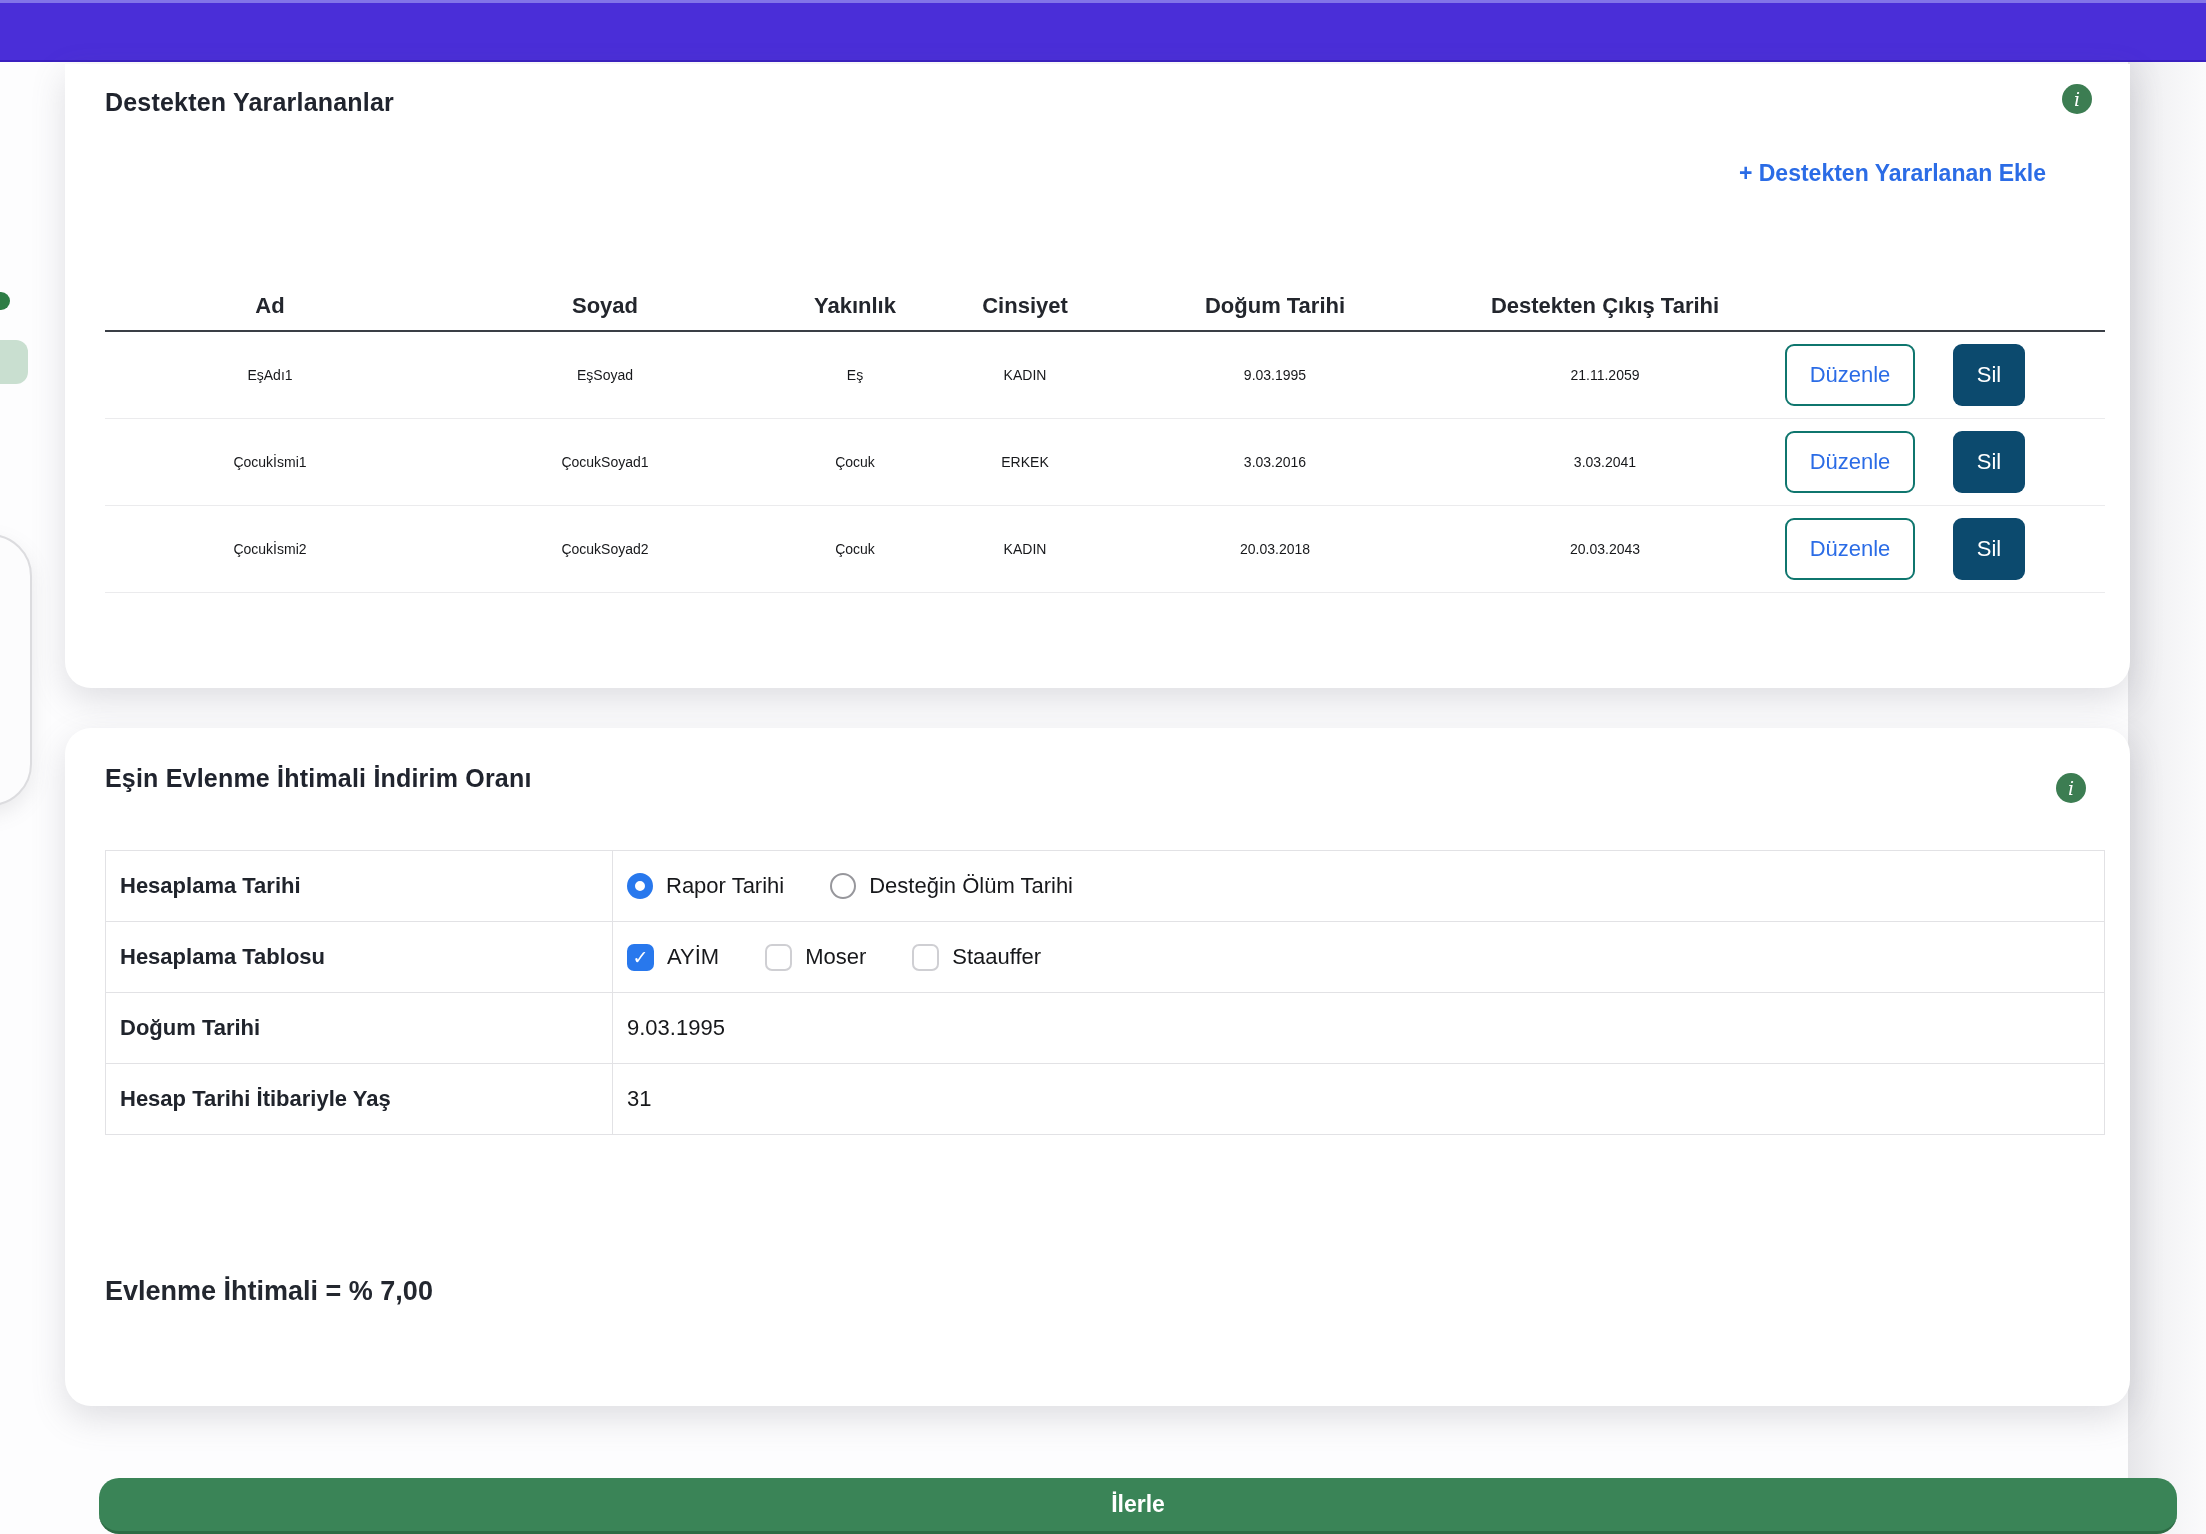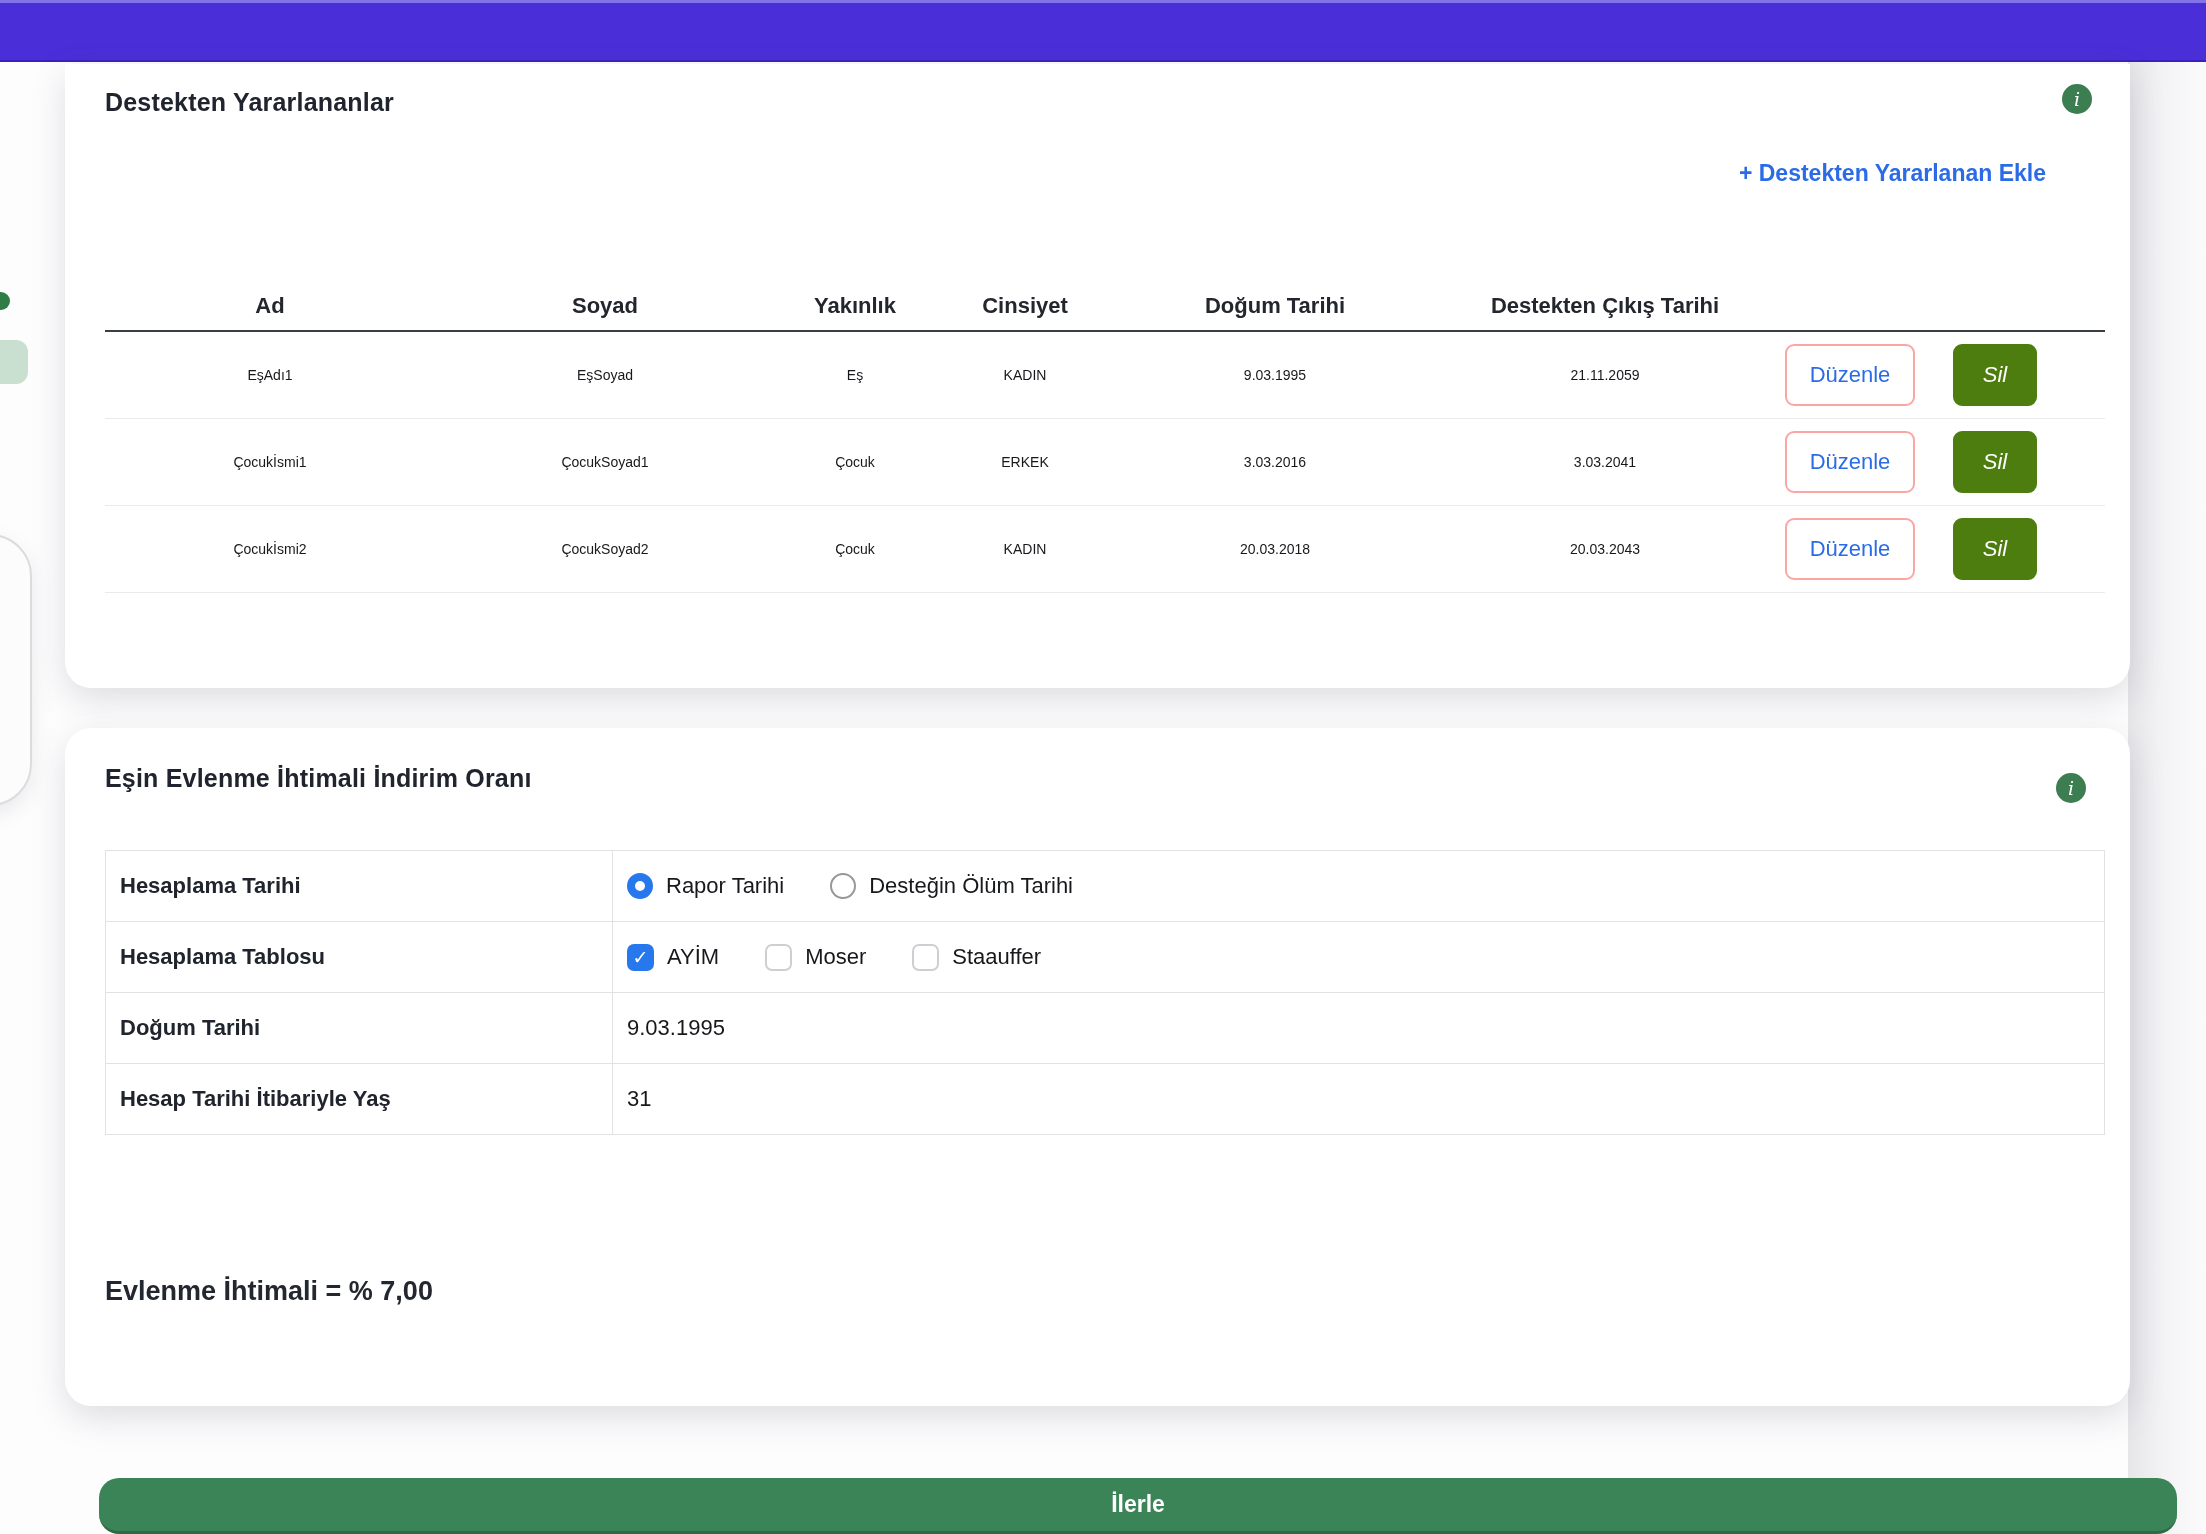--- a/index.html
+++ b/index.html
@@ -57,26 +57,26 @@
     display:grid;
     grid-template-columns:330px 340px 160px 180px 320px 340px 1fr;
     align-items:center;
   }
   .ben-head{height:48px;border-bottom:2px solid #3a3f46;}
   .ben-head .cell{font-weight:700;font-size:22px;color:#23262d;}
   .ben-body-row{height:86px;border-bottom:1px solid #ebebed;}
   .cell{text-align:center;font-size:14px;color:#17181b;}
   .actions{display:flex;align-items:center;gap:38px;padding-left:10px;}
   .btn-edit{
-    width:130px;height:62px;background:#ffffff;border:2px solid #fca5a5;border-radius:9px;
+    width:130px;height:62px;background:#ffffff;border:2px solid #0f766e;border-radius:9px;
     color:#2b6ce6;font-size:22px;font-family:inherit;cursor:pointer;
   }
   .btn-del{
-    width:84px;height:62px;background:#4d7c0f;border:none;border-radius:9px;
-    color:#ffffff;font-size:22px;font-family:inherit;cursor:pointer;font-style:italic;
+    width:72px;height:62px;background:#0c4a6e;border:none;border-radius:9px;
+    color:#ffffff;font-size:22px;font-family:inherit;cursor:pointer;
   }
   
   .form-table{
     position:absolute;left:40px;right:25px;top:122px;
     border:1px solid #e2e2e5;box-sizing:border-box;
   }
   .form-row{display:grid;grid-template-columns:507px 1fr;border-bottom:1px solid #e2e2e5;}
   .form-row:last-child{border-bottom:none;}
   .form-row{height:70px;}
   .form-row.tall{height:88px;}

